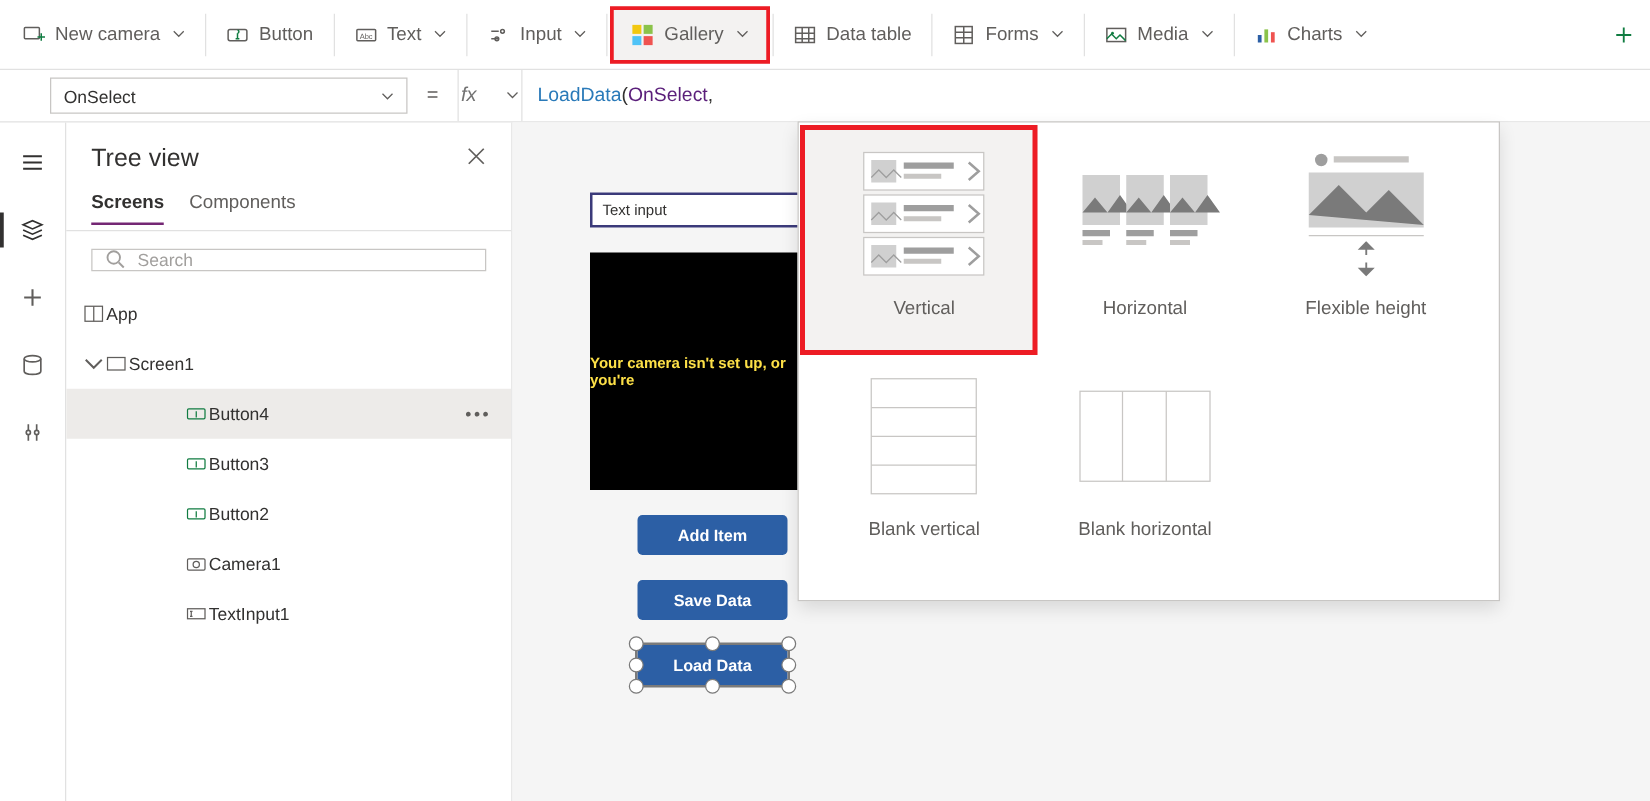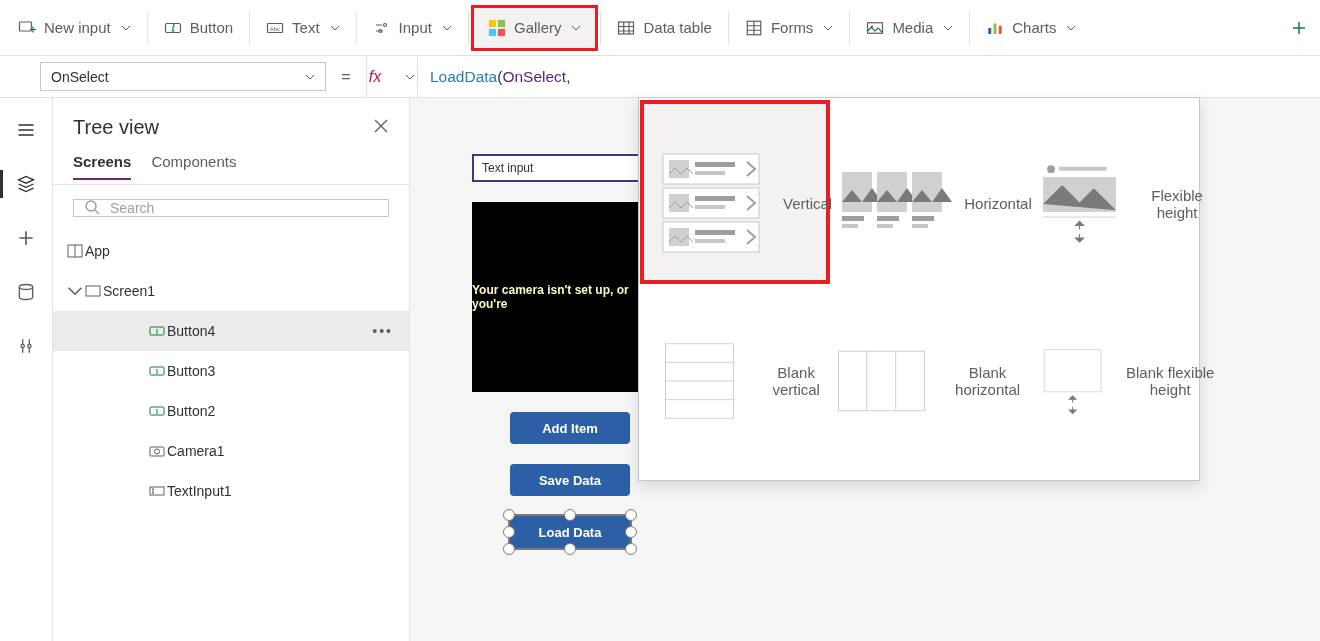--- a/index.html
+++ b/index.html
@@ -18,21 +18,21 @@
   .ribbon-highlight { border: 3px solid #ed1c24; background: #f3f2f1; height: 46px; padding: 0 14px; }
   .ribbon-highlight .rb-label, .ribbon-highlight .chev { color: #605e5c; }
 
   
   .ribbon-right { margin-left: auto; padding-right: 8px; }
 
   
   .formula-bar { height: 42px; border-bottom: 1px solid #e1e1e1; display: flex; align-items: stretch; }
   .prop-select { width: 286px; margin: 6px 0 6px 40px; border: 1px solid #c8c6c4; display: flex; align-items: center; padding: 0 10px; font-size: 14px; justify-content: space-between; color:#323130; }
   .equals { width: 40px; display: flex; align-items: center; justify-content: center; color: #605e5c; font-size: 16px; }
-  .fx-box { width: 52px; border-left: 1px solid #e1e1e1; border-right: 1px solid #e1e1e1; display: flex; align-items: center; justify-content: center; font-style: italic; font-size: 16px; color:#be185d;gap:20px; }
+  .fx-box { width: 52px; border-left: 1px solid #e1e1e1; border-right: 1px solid #e1e1e1; display: flex; align-items: center; justify-content: center; font-style: italic; font-size: 16px; color:#737373;gap:20px; }
   .fx-box .chev { margin-left: 4px; }
   .formula-text { flex: 1; display: flex; align-items: center; padding: 0 12px; font-family: Consolas, monospace; font-size: 15.5px; }
   .formula-text .fn { color: #2a7ab9; }
   .formula-text .id { color: #5a1e7a; }
   .formula-text .pn { color: #323130; }
 
   
   .main { display: flex; height: calc(641px - 56px - 42px); position: relative; }
 
   
@@ -59,54 +59,54 @@
   .tree-row .icn { width: 16px; display:flex; align-items:center; justify-content:center; }
   .indent-2 { padding-left: 96px; }
   .tree-row.selected { background: #edebe9; }
   .tree-row .more { margin-left: auto; letter-spacing: 2px; color: #605e5c; padding-right: 8px; }
   .tree-row svg { width:16px; height:16px; }
 
   
   .canvas-wrap { flex: 1; background: #f5f5f5; padding: 56px 0 0 62px; position: relative; }
   .mock-app { width: 640px; position: relative; }
   .ti { width: 100%; height: 28px; border: 2px solid #3b3a7a; font-size: 12px; padding: 0 8px; display:flex; align-items:center; color:#323130; background:#fff; }
-  .camera { margin-top: 20px; width: 100%; height: 190px; background: #000; color: #fef9c3; font-size: 12px; font-weight:600; display: flex; align-items: center; justify-content: center; }
+  .camera { margin-top: 20px; width: 100%; height: 190px; background: #000; color: #fde047; font-size: 12px; font-weight:600; display: flex; align-items: center; justify-content: center; }
   .btns { margin-top: 20px; display: flex; flex-direction: column; gap: 20px; align-items: center; padding-left: 26px; }
   .pa-btn { width: 120px; height: 32px; background: #2c5fa5; color: #fff; font-size: 13px; font-weight:600; border-radius: 4px; display: flex; align-items: center; justify-content: center; }
   .selected-ctrl { position: relative; }
   .selected-ctrl::before { content: ""; position: absolute; inset: -2px; border: 2px solid #7a7a7a; border-radius: 4px; }
   .handle { position: absolute; width: 12px; height: 12px; background: #fff; border: 1px solid #7a7a7a; border-radius: 50%; }
   .h-tl{top:-7px;left:-7px}.h-tm{top:-7px;left:calc(50% - 6px)}.h-tr{top:-7px;right:-7px}
   .h-ml{top:calc(50% - 6px);left:-7px}.h-mr{top:calc(50% - 6px);right:-7px}
   .h-bl{bottom:-7px;left:-7px}.h-bm{bottom:-7px;left:calc(50% - 6px)}.h-br{bottom:-7px;right:-7px}
 
   
   .gallery-popup { position: absolute; top: -1px; left: 638px; width: 562px; height: 384px; background: #fff; border: 1px solid #c8c6c4; box-shadow: 0 6px 14px rgba(0,0,0,.12); z-index: 50; padding: 14px 18px 14px 12px; display: grid; grid-template-columns: repeat(3,1fr); grid-template-rows: repeat(2,1fr); gap: 0; }
-  .gal-opt { display: flex; align-items: center; justify-content: flex-start; padding-top:6px; gap: 12px; font-size: 15px; color: #605e5c; cursor: pointer; text-align:center; }
+  .gal-opt { display: flex; flex-direction: column; align-items: center; justify-content: flex-start; padding-top:6px; gap: 12px; font-size: 15px; color: #605e5c; cursor: pointer; text-align:center; }
   .gal-opt .thumb { width: 120px; height: 108px; display:flex; align-items:center; justify-content:center; }
 
   .gal-highlight { position:absolute; top: 2px; left: 1px; width: 190px; height: 184px; border: 4px solid #ed1c24; background: #f3f2f1; pointer-events:none; }
   .gal-opt.first { position:relative; z-index:2; }
 
   
   .thumb svg { width:100%; height:100%; }
 
 </style>
 </head>
 <body>
 
 <div class="ribbon">
   <div class="rb-item">
     <span class="rb-icon">
       <svg viewBox="0 0 24 24" fill="none" stroke="#605e5c" stroke-width="1.6">
           <rect x="2" y="4" width="16" height="12" rx="1"></rect>
           <path d="M20 10v8M16 14h8" stroke="#107c41"></path>
         </svg>
     </span>
-    <span class="rb-label">New input</span>
+    <span class="rb-label">New camera</span>
     <span class="chev"><svg viewBox="0 0 10 10" stroke="#605e5c" fill="none">
           <path d="M1 3l4 4 4-4"></path>
         </svg></span>
   </div>
   <div class="rb-sep"></div>
 
 
   <div class="rb-item">
     <span class="rb-icon">
         <svg viewBox="0 0 24 24" fill="none" stroke="#605e5c" stroke-width="1.6">
@@ -498,29 +498,15 @@
     <div class="gal-opt">
       <div class="thumb">
         <svg viewBox="0 0 120 108">
             <rect x="8" y="18" width="104" height="72" fill="none" stroke="#c8c6c4"></rect>
             <path d="M42 18v72M77 18v72" stroke="#c8c6c4"></path>
           </svg>
       </div>
       <span>Blank horizontal</span>
     </div>
 
-    <div class="gal-opt">
-      <div class="thumb">
-        <svg viewBox="0 0 120 108">
-          <rect x="18" y="8" width="84" height="62" fill="none" stroke="#c8c6c4"></rect>
-          <g stroke="#7a7a7a" fill="none" stroke-width="1.5">
-            <path d="M60 76l-5 5h10z" fill="#7a7a7a"></path>
-              <path d="M60 76v10"></path>
-            <path d="M60 102l-5-5h10z" fill="#7a7a7a"></path>
-              <path d="M60 102v-10"></path>
-          </g>
-        </svg>
-      </div>
-      <span>Blank flexible height</span>
-    </div>
   </div>
 
 </div>
 
 </body></html>

